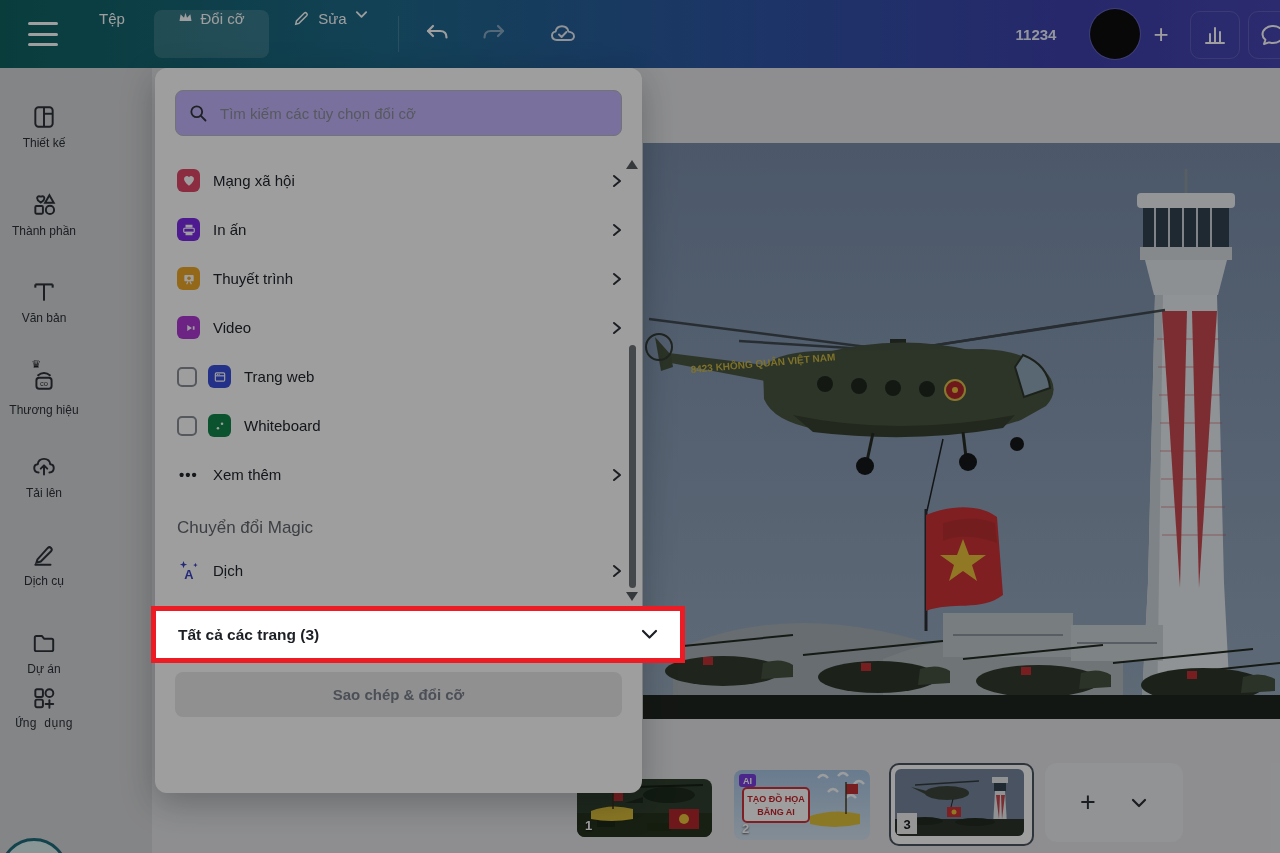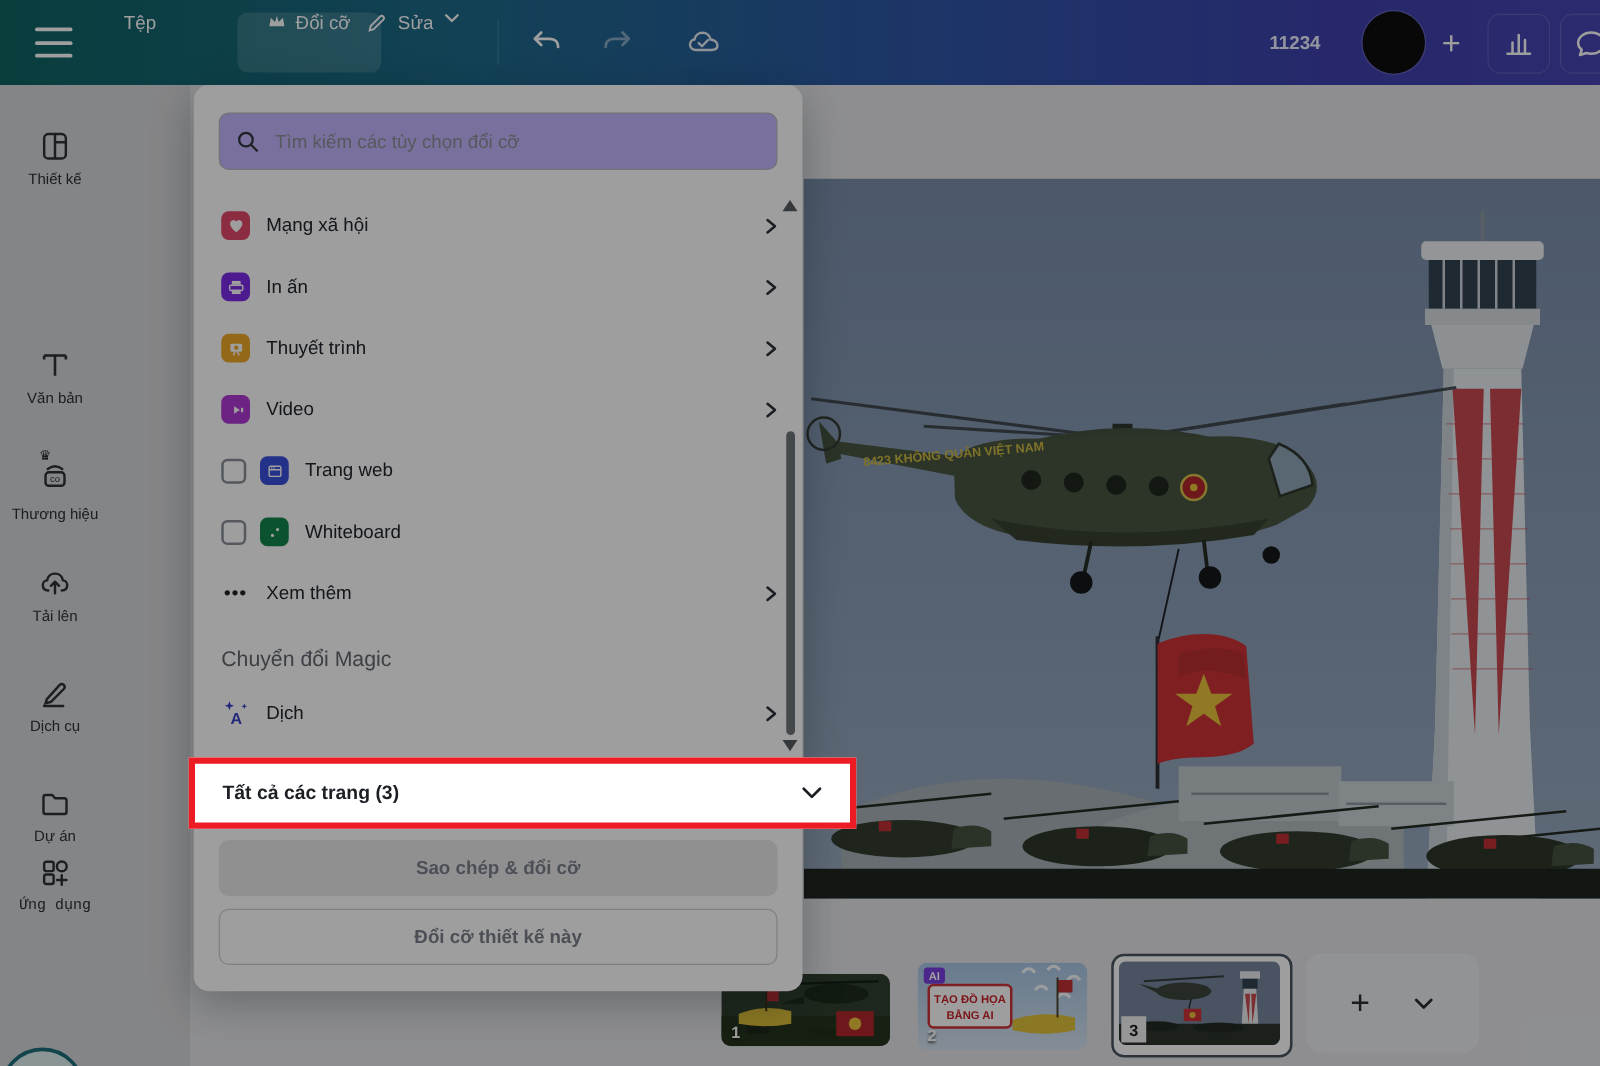--- a/index.html
+++ b/index.html
@@ -10,21 +10,21 @@
 
   
   .topbar{left:0;top:0;width:1280px;height:68px;
     background:linear-gradient(90deg,#0f6362 0%,#1e6a8b 30%,#2f55a8 60%,#4040ae 85%,#4746b4 100%);
     display:flex;align-items:center;color:#fff;}
   .tb-item{display:flex;align-items:flex-start;justify-content:center;height:48px;
     border-radius:8px;color:#fff;font-size:15px;font-weight:500;cursor:pointer;}
   .hamburger{left:28px;top:22px;width:30px;height:24px;display:flex;flex-direction:column;justify-content:space-between;}
   .hamburger span{display:block;height:3px;border-radius:2px;background:#fff;}
   .tb-file{left:84px;top:10px;width:56px;}
-  .tb-resize{left:154px;top:10px;width:115px;background:rgba(255,255,255,0.14);gap:7px;margin-left:36px;}
+  .tb-resize{left:154px;top:10px;width:115px;background:rgba(255,255,255,0.14);gap:7px;}
   .tb-edit{left:272px;top:10px;width:116px;gap:8px;}
   .tb-sep{left:398px;top:16px;width:1px;height:36px;background:rgba(255,255,255,0.16);}
   .tb-icon{width:48px;height:48px;top:10px;display:flex;align-items:center;justify-content:center;cursor:pointer;}
   .tb-undo{left:413px;}
   .tb-redo{left:470px;opacity:.45;}
   .tb-cloud{left:539px;opacity:.9;}
   .tb-num{left:1002px;top:0;height:68px;width:68px;display:flex;align-items:center;justify-content:center;
     font-size:15px;font-weight:600;color:#eef0ff;}
   .avatar{left:1090px;top:9px;width:50px;height:50px;border-radius:50%;
     background:#0d0d10;box-shadow:0 0 0 1px rgba(255,255,255,0.18);}
@@ -290,20 +290,29 @@
 
   <div class="abs rail">
     <div class="abs rail-item" style="top:36px;">
       <svg width="26" height="26" viewBox="0 0 24 24" fill="none" stroke="#2c3138" stroke-width="1.8">
         <rect x="4" y="3" width="16" height="18" rx="3"></rect>
           <line x1="12" y1="3" x2="12" y2="21"></line>
           <line x1="12" y1="9" x2="20" y2="9"></line>
       </svg>
       <span class="lbl">Thiết kế</span>
     </div>
+    <div class="abs rail-item" style="top:124px;">
+      <svg width="26" height="26" viewBox="0 0 24 24" fill="none" stroke="#2c3138" stroke-width="1.8">
+        <path d="M8 9 C5 7 5 4 7.5 4 C9 4 9 5 9 5 C9 5 9 4 10.5 4 C13 4 13 7 10 9 L9 9.8 Z"></path>
+        <path d="M17 3 L21 10 L13 10 Z"></path>
+        <rect x="4" y="13" width="7" height="7" rx="1"></rect>
+        <circle cx="17.5" cy="16.5" r="3.8"></circle>
+      </svg>
+      <span class="lbl">Thành phần</span>
+    </div>
     <div class="abs rail-item" style="top:211px;">
       <svg width="26" height="26" viewBox="0 0 24 24" fill="none" stroke="#2c3138" stroke-width="1.9">
         <line x1="4" y1="5" x2="20" y2="5"></line>
           <line x1="12" y1="5" x2="12" y2="20"></line>
           <line x1="4" y1="5" x2="4" y2="8"></line>
           <line x1="20" y1="5" x2="20" y2="8"></line>
       </svg>
       <span class="lbl">Văn bản</span>
     </div>
     <div class="abs rail-item" style="top:299px;">
@@ -525,23 +534,20 @@
           <span class="spacer"></span>
         <svg width="14" height="14" viewBox="0 0 14 14">
             <polyline points="4,2 10,7 4,12" fill="none" stroke="#2c3138" stroke-width="2" stroke-linecap="round" stroke-linejoin="round"></polyline>
           </svg>
       </div>
     </div>
 
     <div class="abs btn btn-fill">
       <span>Sao chép &amp; đổi cỡ</span>
     </div>
-    <div class="abs btn btn-line">
-      <span>Đổi cỡ thiết kế này</span>
-    </div>
 
     <div class="abs scroll-arrow arrow-up"></div>
     <div class="abs scroll-thumb"></div>
     <div class="abs scroll-arrow arrow-down"></div>
   </div>
 
   <div class="abs help-circle"></div>
 
   <div class="abs dim"></div>
 

